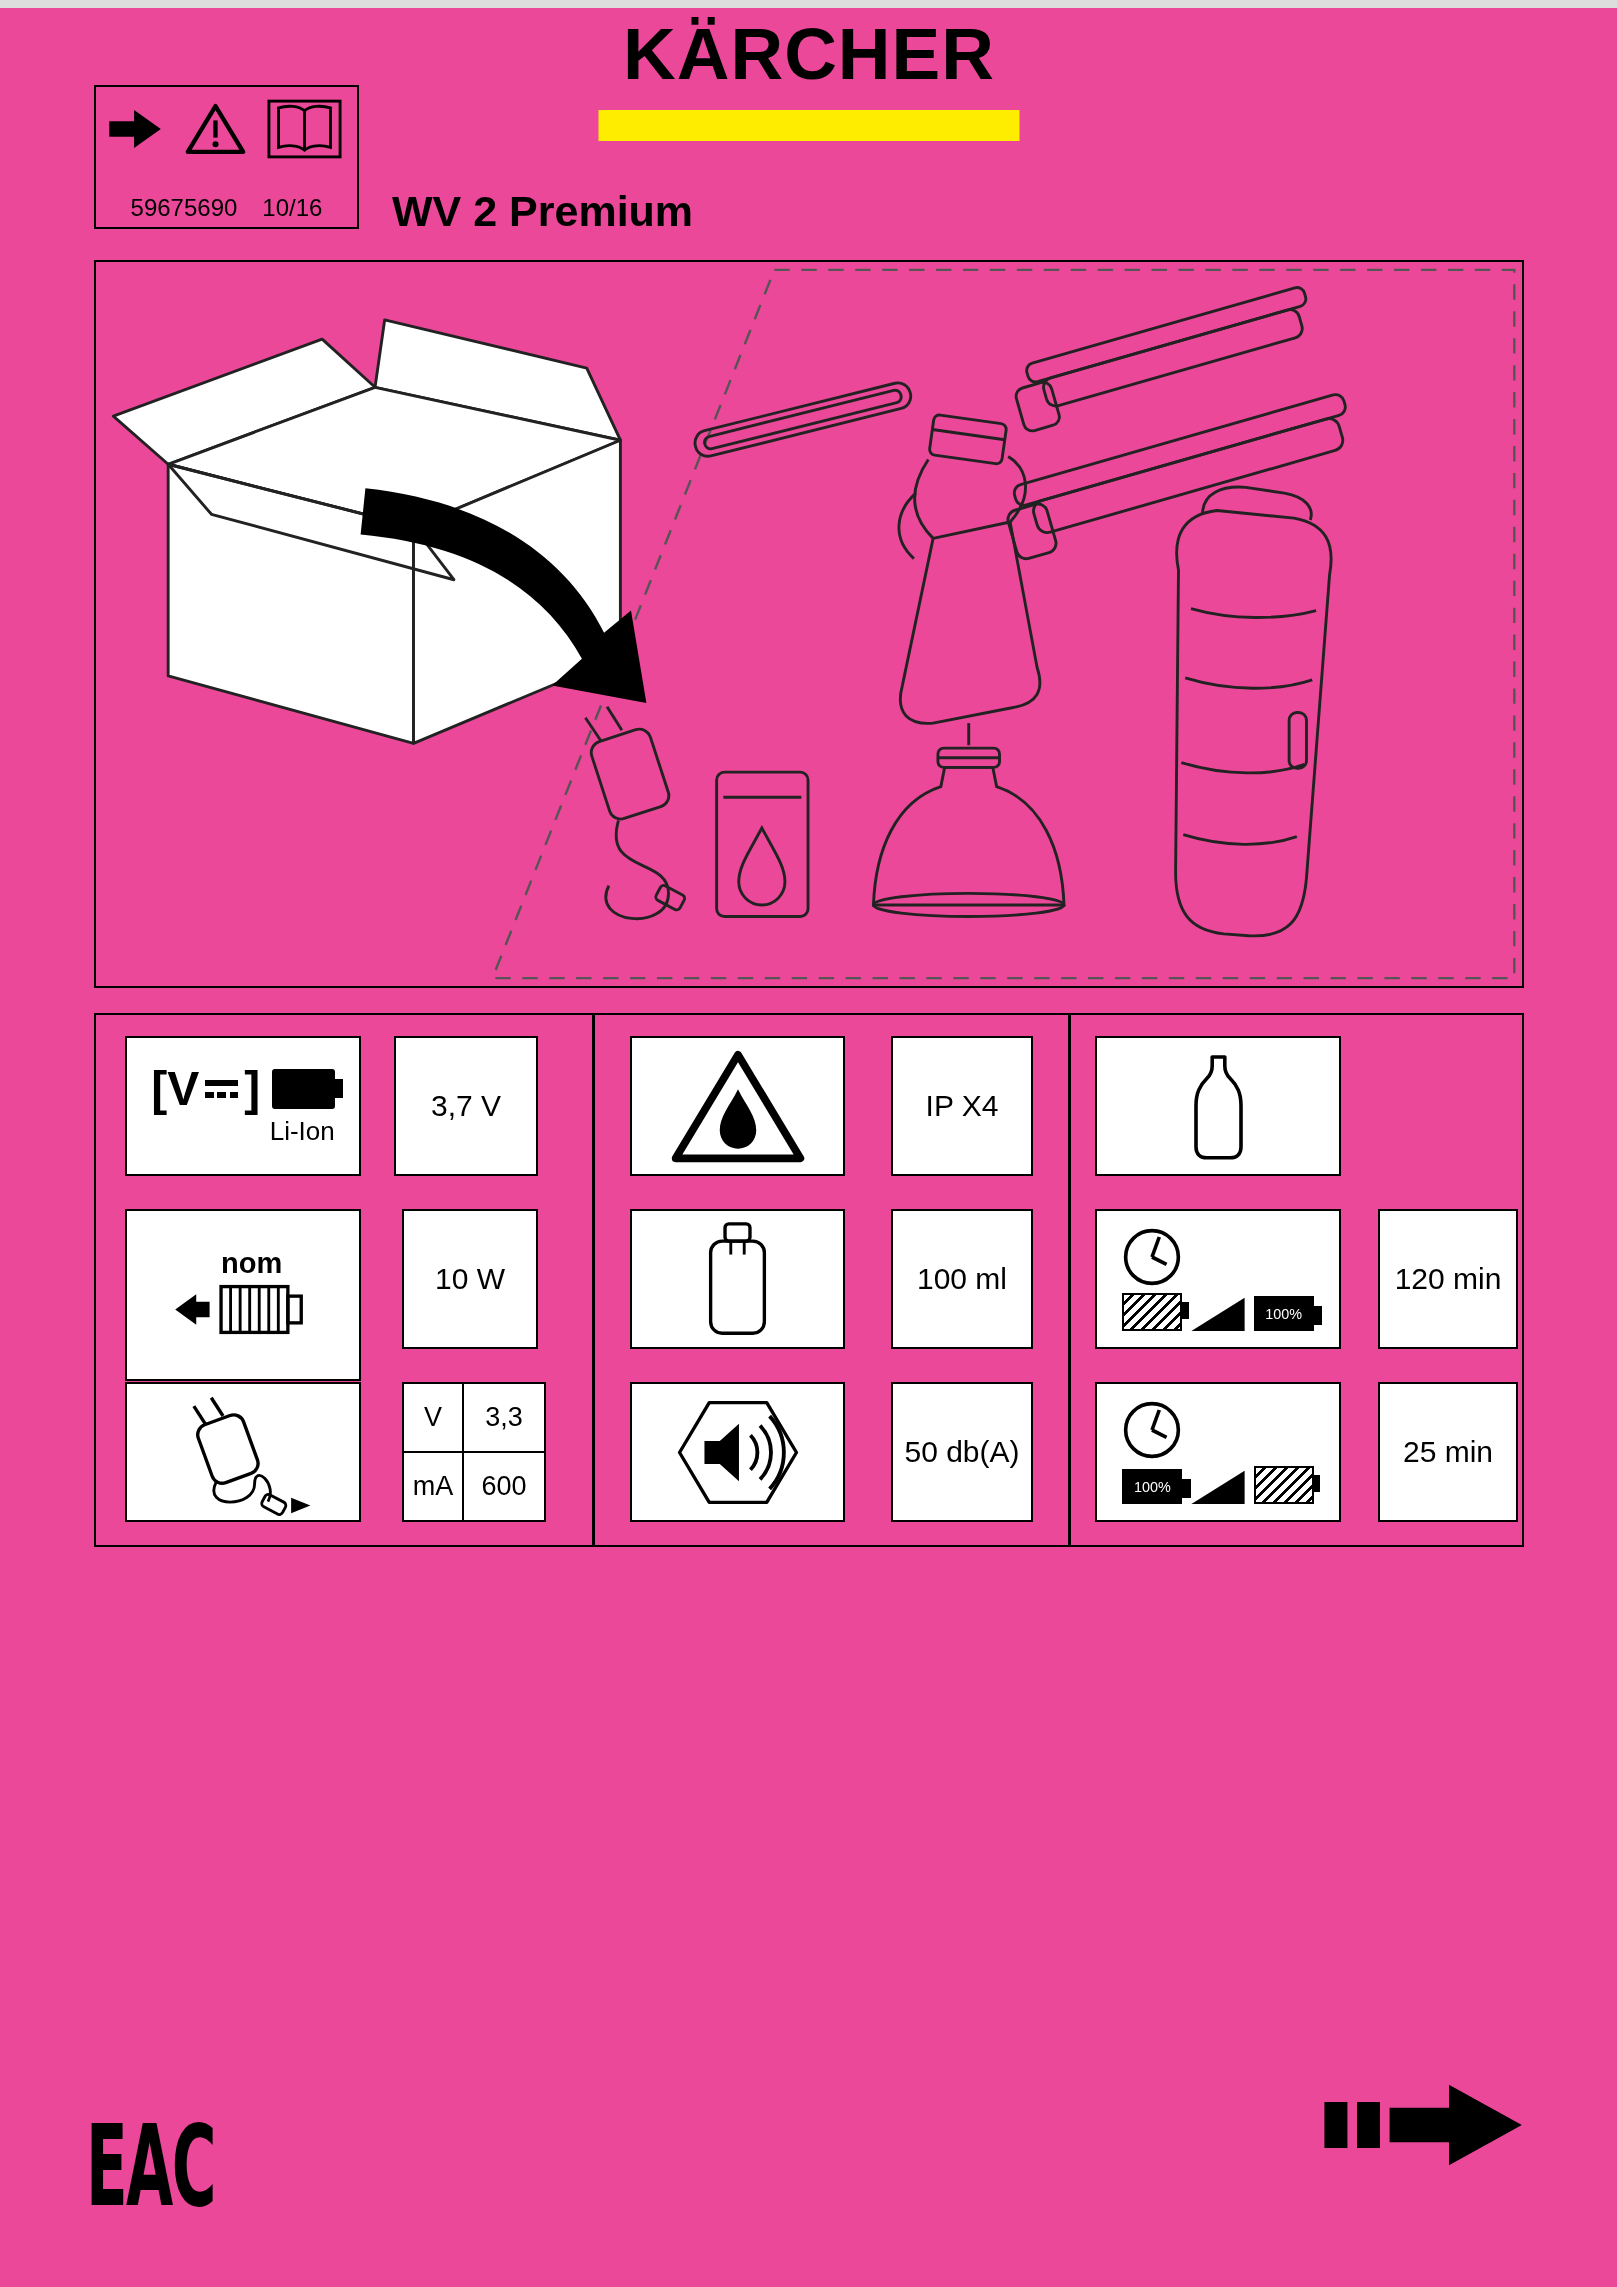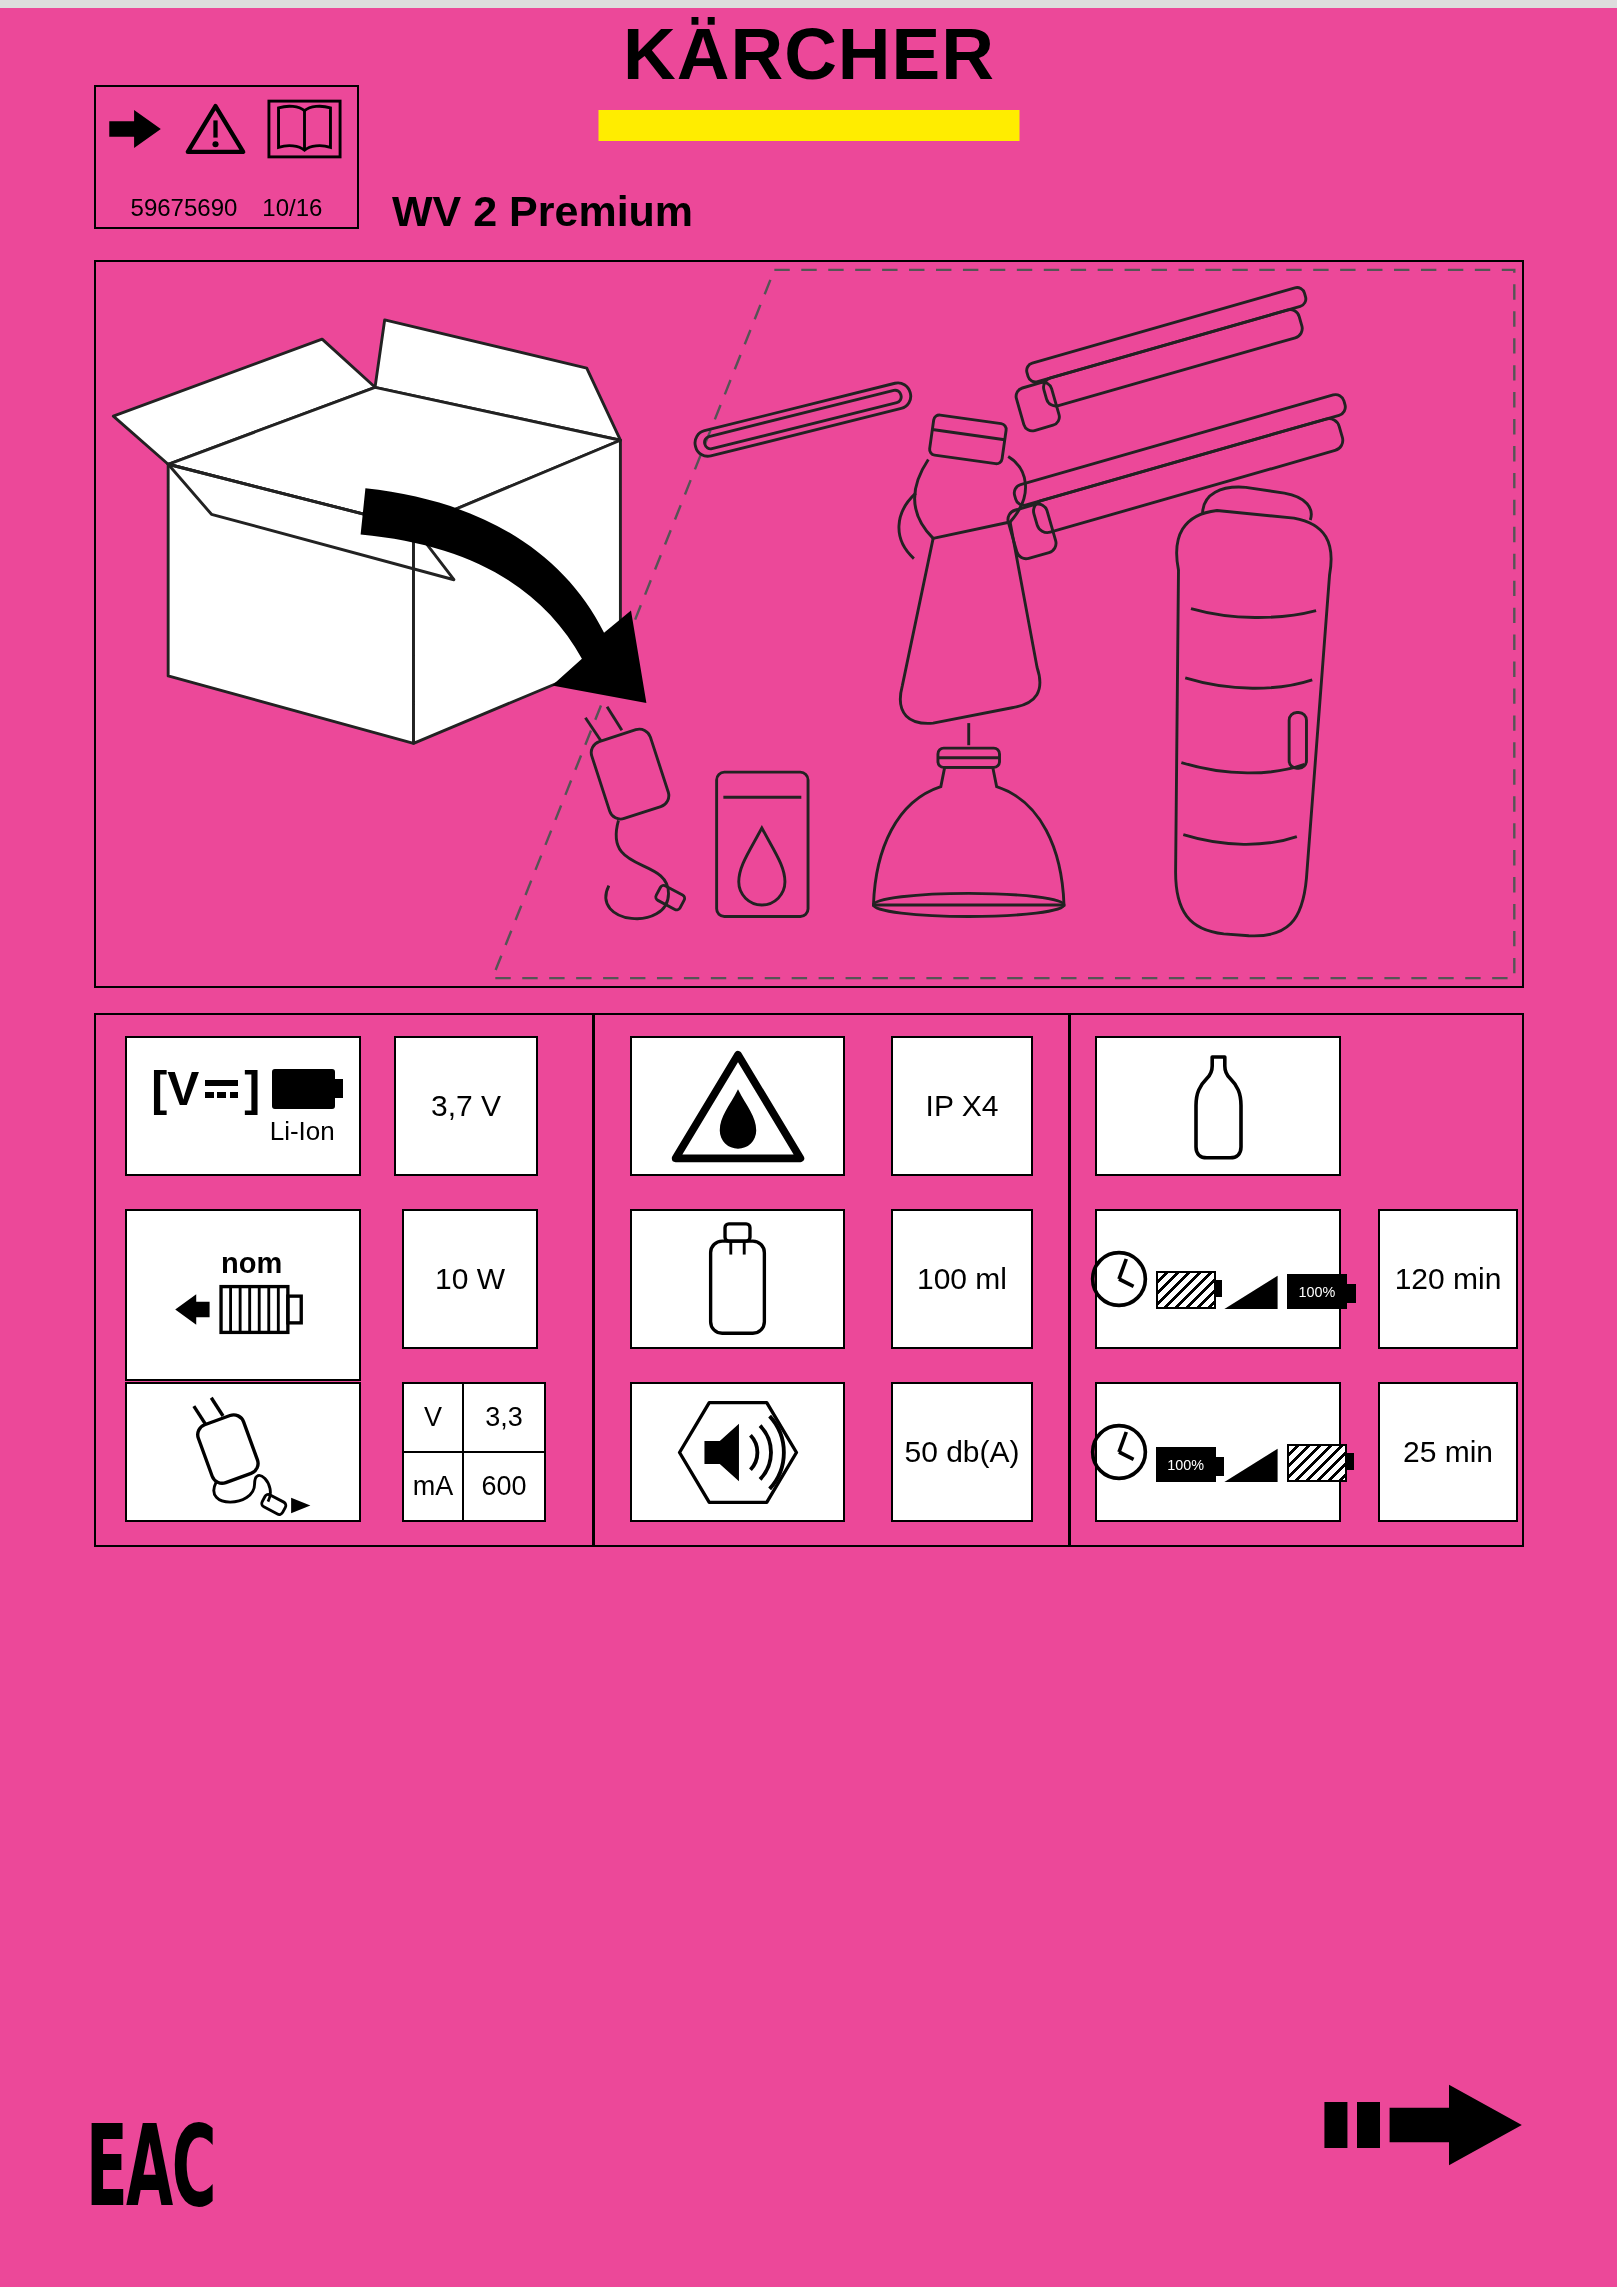--- a/index.html
+++ b/index.html
@@ -36,21 +36,21 @@
   .dc-bot i{width:8.6px;height:5.8px;background:#000;display:block;}
   .bat-solid{width:63px;height:40px;background:#000;border-radius:2.9px;margin-left:11.5px;position:relative;display:block;}
   .nub{position:absolute;right:-8.6px;top:9.6px;width:8.6px;height:19px;background:#000;display:block;}
   .bv-liion{font-size:26px;text-align:right;margin-top:2.9px;}
 
   
   .motor{display:flex;flex-direction:column;}
   .motor-nom{font-size:29px;font-weight:bold;margin-left:50px;line-height:1;}
 
   
-  .timer{display:flex;align-items:flex-end;gap:6.7px;}
+  .timer{display:flex;flex-direction:column;align-items:flex-start;gap:6.7px;}
   .bat-row{display:flex;align-items:flex-end;gap:8.6px;}
   .bat-hatch{width:60px;height:38px;border:2.9px solid #000;position:relative;box-sizing:border-box;
              background:repeating-linear-gradient(135deg,#fff 0 4.8px,#000 4.8px 7.7px);display:block;}
   .nub2{position:absolute;right:-8.6px;top:6.7px;width:6.7px;height:17.3px;background:#000;display:block;}
   .bat-black{min-width:60px;height:35px;background:#000;color:#fff;display:flex;align-items:center;
              justify-content:center;position:relative;font-size:14.4px;}
 
   
   .vtable{padding:0;display:flex;flex-direction:column;align-items:stretch;justify-content:stretch;}
   .vt-row{flex:1;display:flex;align-items:stretch;}

